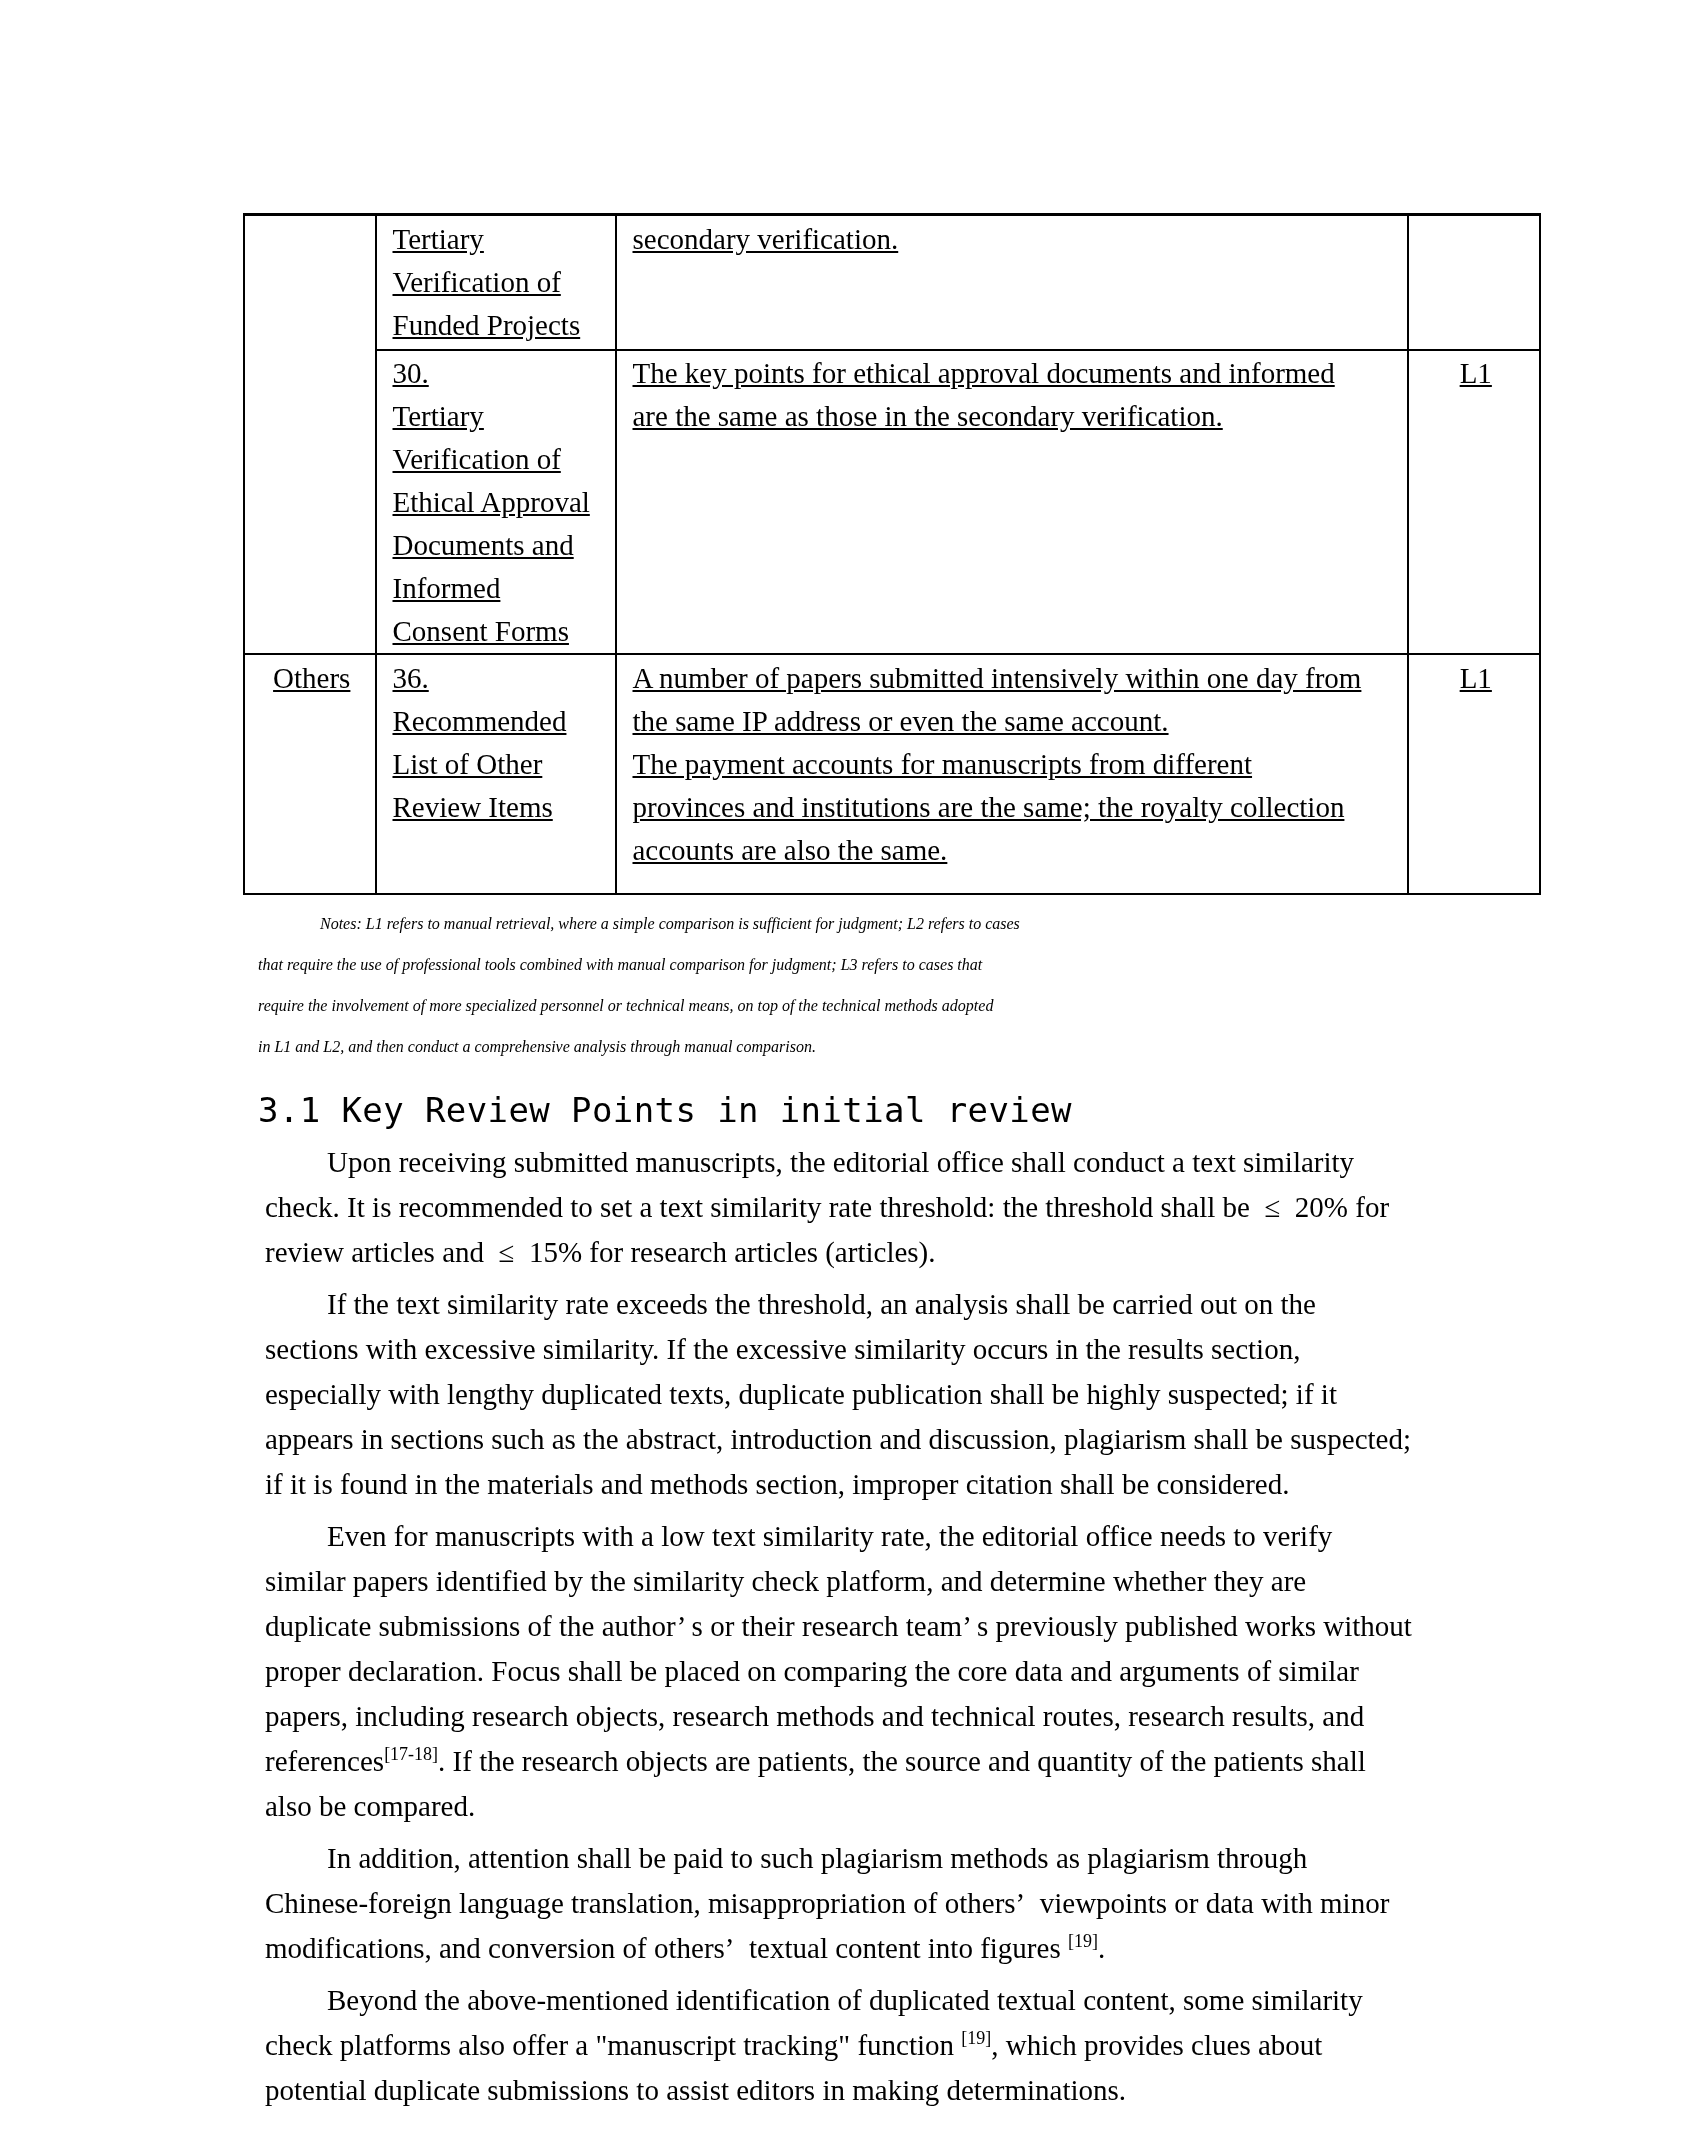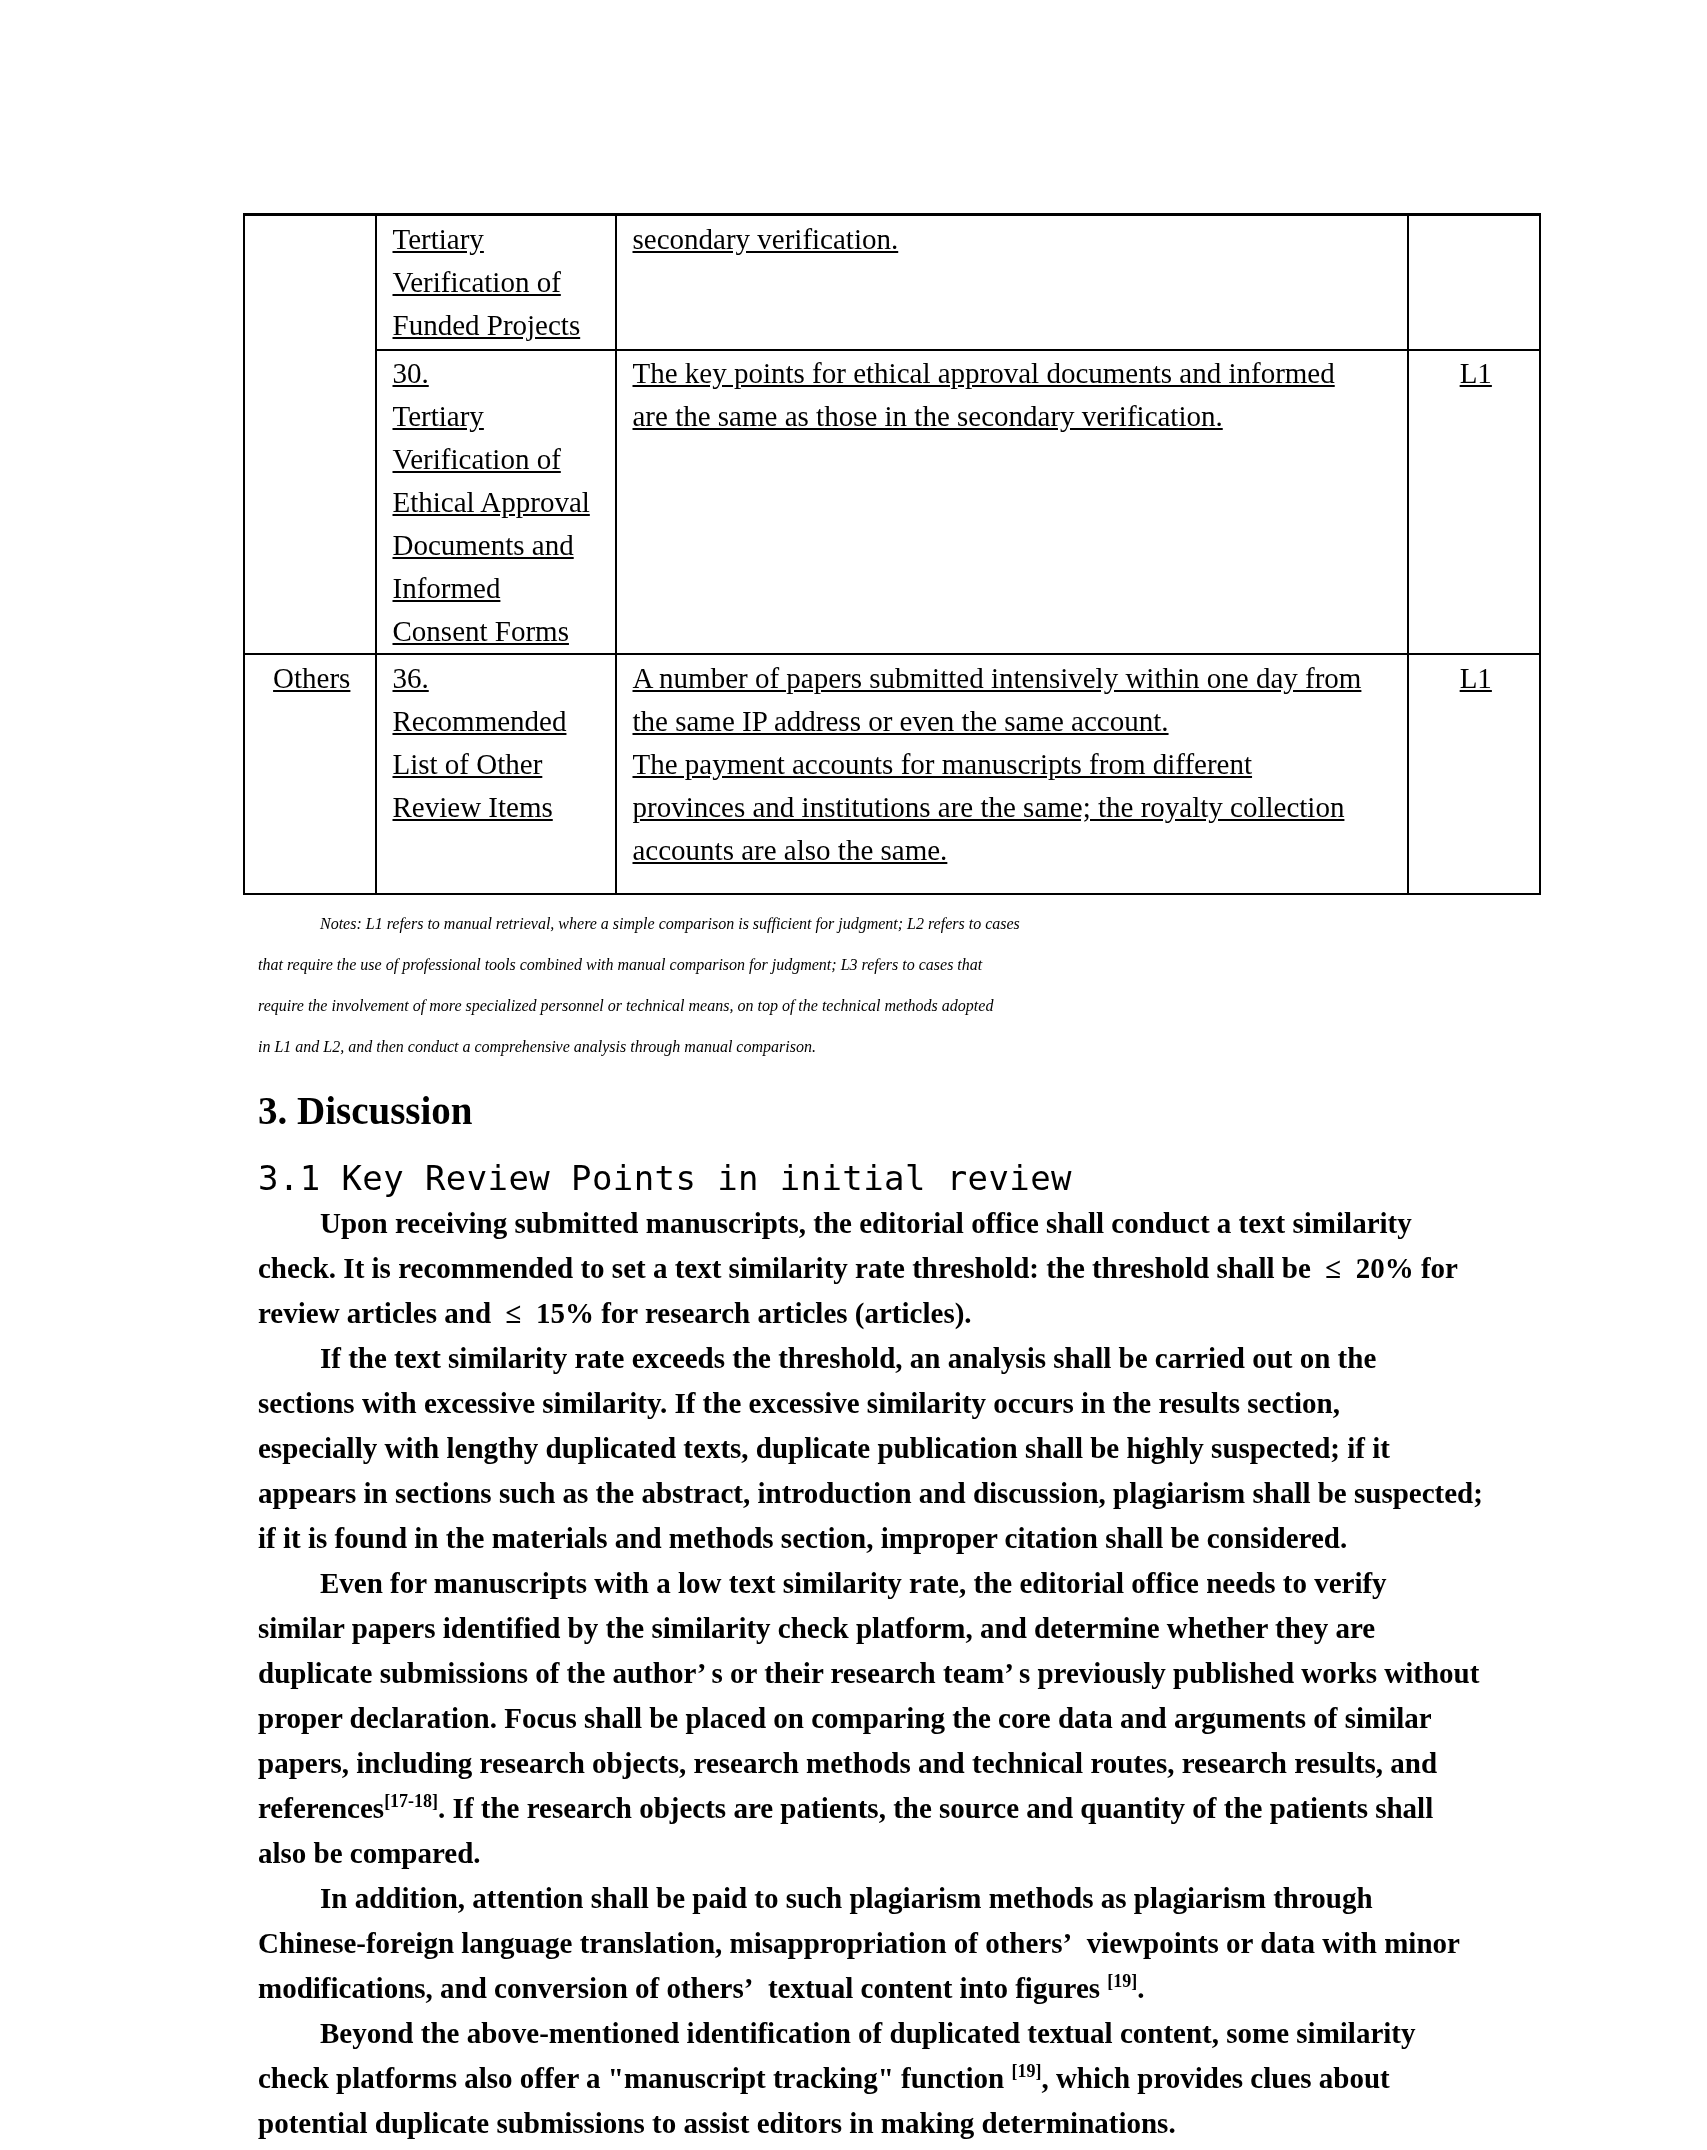--- a/index.html
+++ b/index.html
@@ -61,24 +61,23 @@
   }
   p.item-head {
     font-size: 30px;
     line-height: 45px;
     margin: 0;
     white-space: pre;
   }
   p.para {
     font-size: 29px;
     line-height: 45px;
-    margin: 0;
+    margin: 7px;
     white-space: pre;
     text-indent: 62px;
-    font-weight: bold;
   }
   p.para sup, p.para .sup {
     font-size: 18px;
     line-height: 0;
     vertical-align: super;
   }
 </style>
 </head>
 <body>
 
@@ -127,21 +126,20 @@
       </tr>
     </tbody>
   </table>
 
   <div class="content">
     <p class="notes">Notes: L1 refers to manual retrieval, where a simple comparison is sufficient for judgment; L2 refers to cases
 that require the use of professional tools combined with manual comparison for judgment; L3 refers to cases that
 require the involvement of more specialized personnel or technical means, on top of the technical methods adopted
 in L1 and L2, and then conduct a comprehensive analysis through manual comparison.</p>
 
-    <h2 class="sec">3. Discussion</h2>
 
     <h3 class="subsec">3.1 Key Review Points in initial review</h3>
 
 
     <p class="para">Upon receiving submitted manuscripts, the editorial office shall conduct a text similarity
 check. It is recommended to set a text similarity rate threshold: the threshold shall be &nbsp;≤&nbsp; 20% for
 review articles and &nbsp;≤&nbsp; 15% for research articles (articles).</p>
 
     <p class="para">If the text similarity rate exceeds the threshold, an analysis shall be carried out on the
 sections with excessive similarity. If the excessive similarity occurs in the results section,

